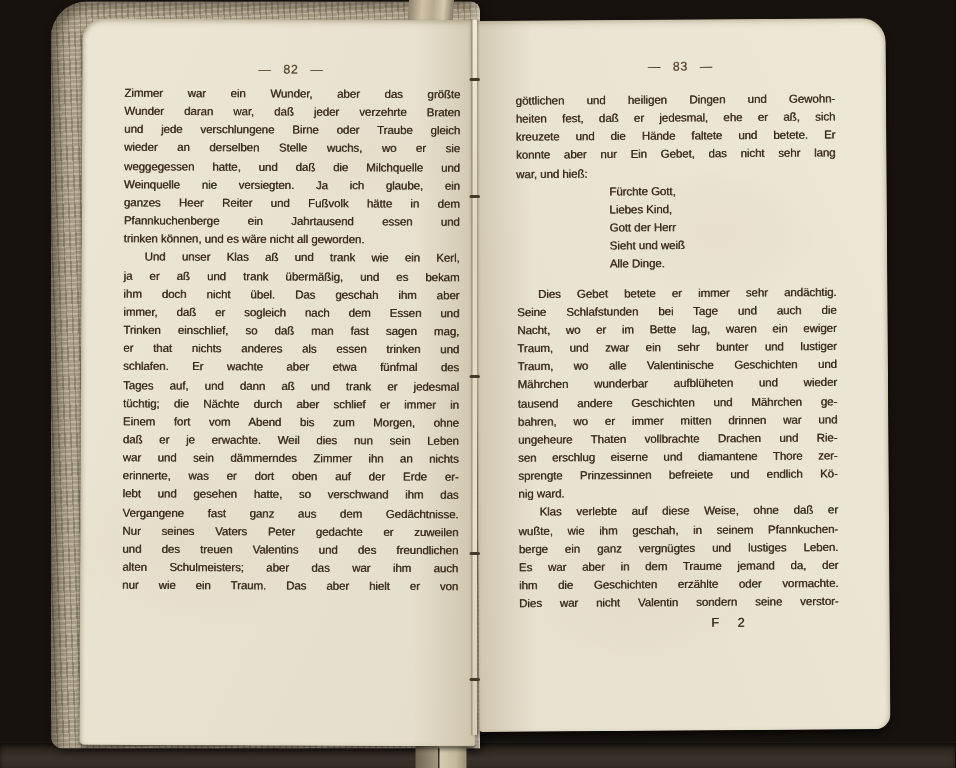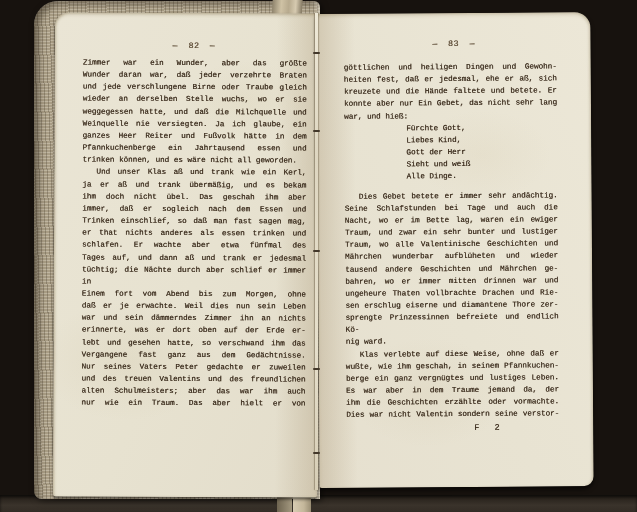--- a/index.html
+++ b/index.html
@@ -1,17 +1,17 @@
 <!DOCTYPE html>
 <html><head>
 <meta charset="utf-8">
 <style>
   html,body{margin:0;padding:0;background:#0d0a08;}
   #scene{position:relative;width:637px;height:512px;background:#17120e;overflow:hidden;
-         font-family:Liberation Mono, monospace;}
+         font-family:Liberation Sans, sans-serif;}
   
   .table-surface{position:absolute;left:0;bottom:0;width:100%;height:17px;
     background:linear-gradient(to bottom,#221c16,#3a332b 60%,#332c25);
     box-shadow:inset 0 2px 3px rgba(0,0,0,.6);}
   
   .deckle{position:absolute;left:34px;top:1px;width:286px;height:498px;
     border-radius:24px 6px 0 8px;background-color:#a99d85;
     background-image:
       repeating-linear-gradient(88deg, rgba(60,50,35,.28) 0 1px, transparent 1px 4px),
       repeating-linear-gradient(-3deg, rgba(255,250,235,.28) 0 1px, transparent 1px 3px);

